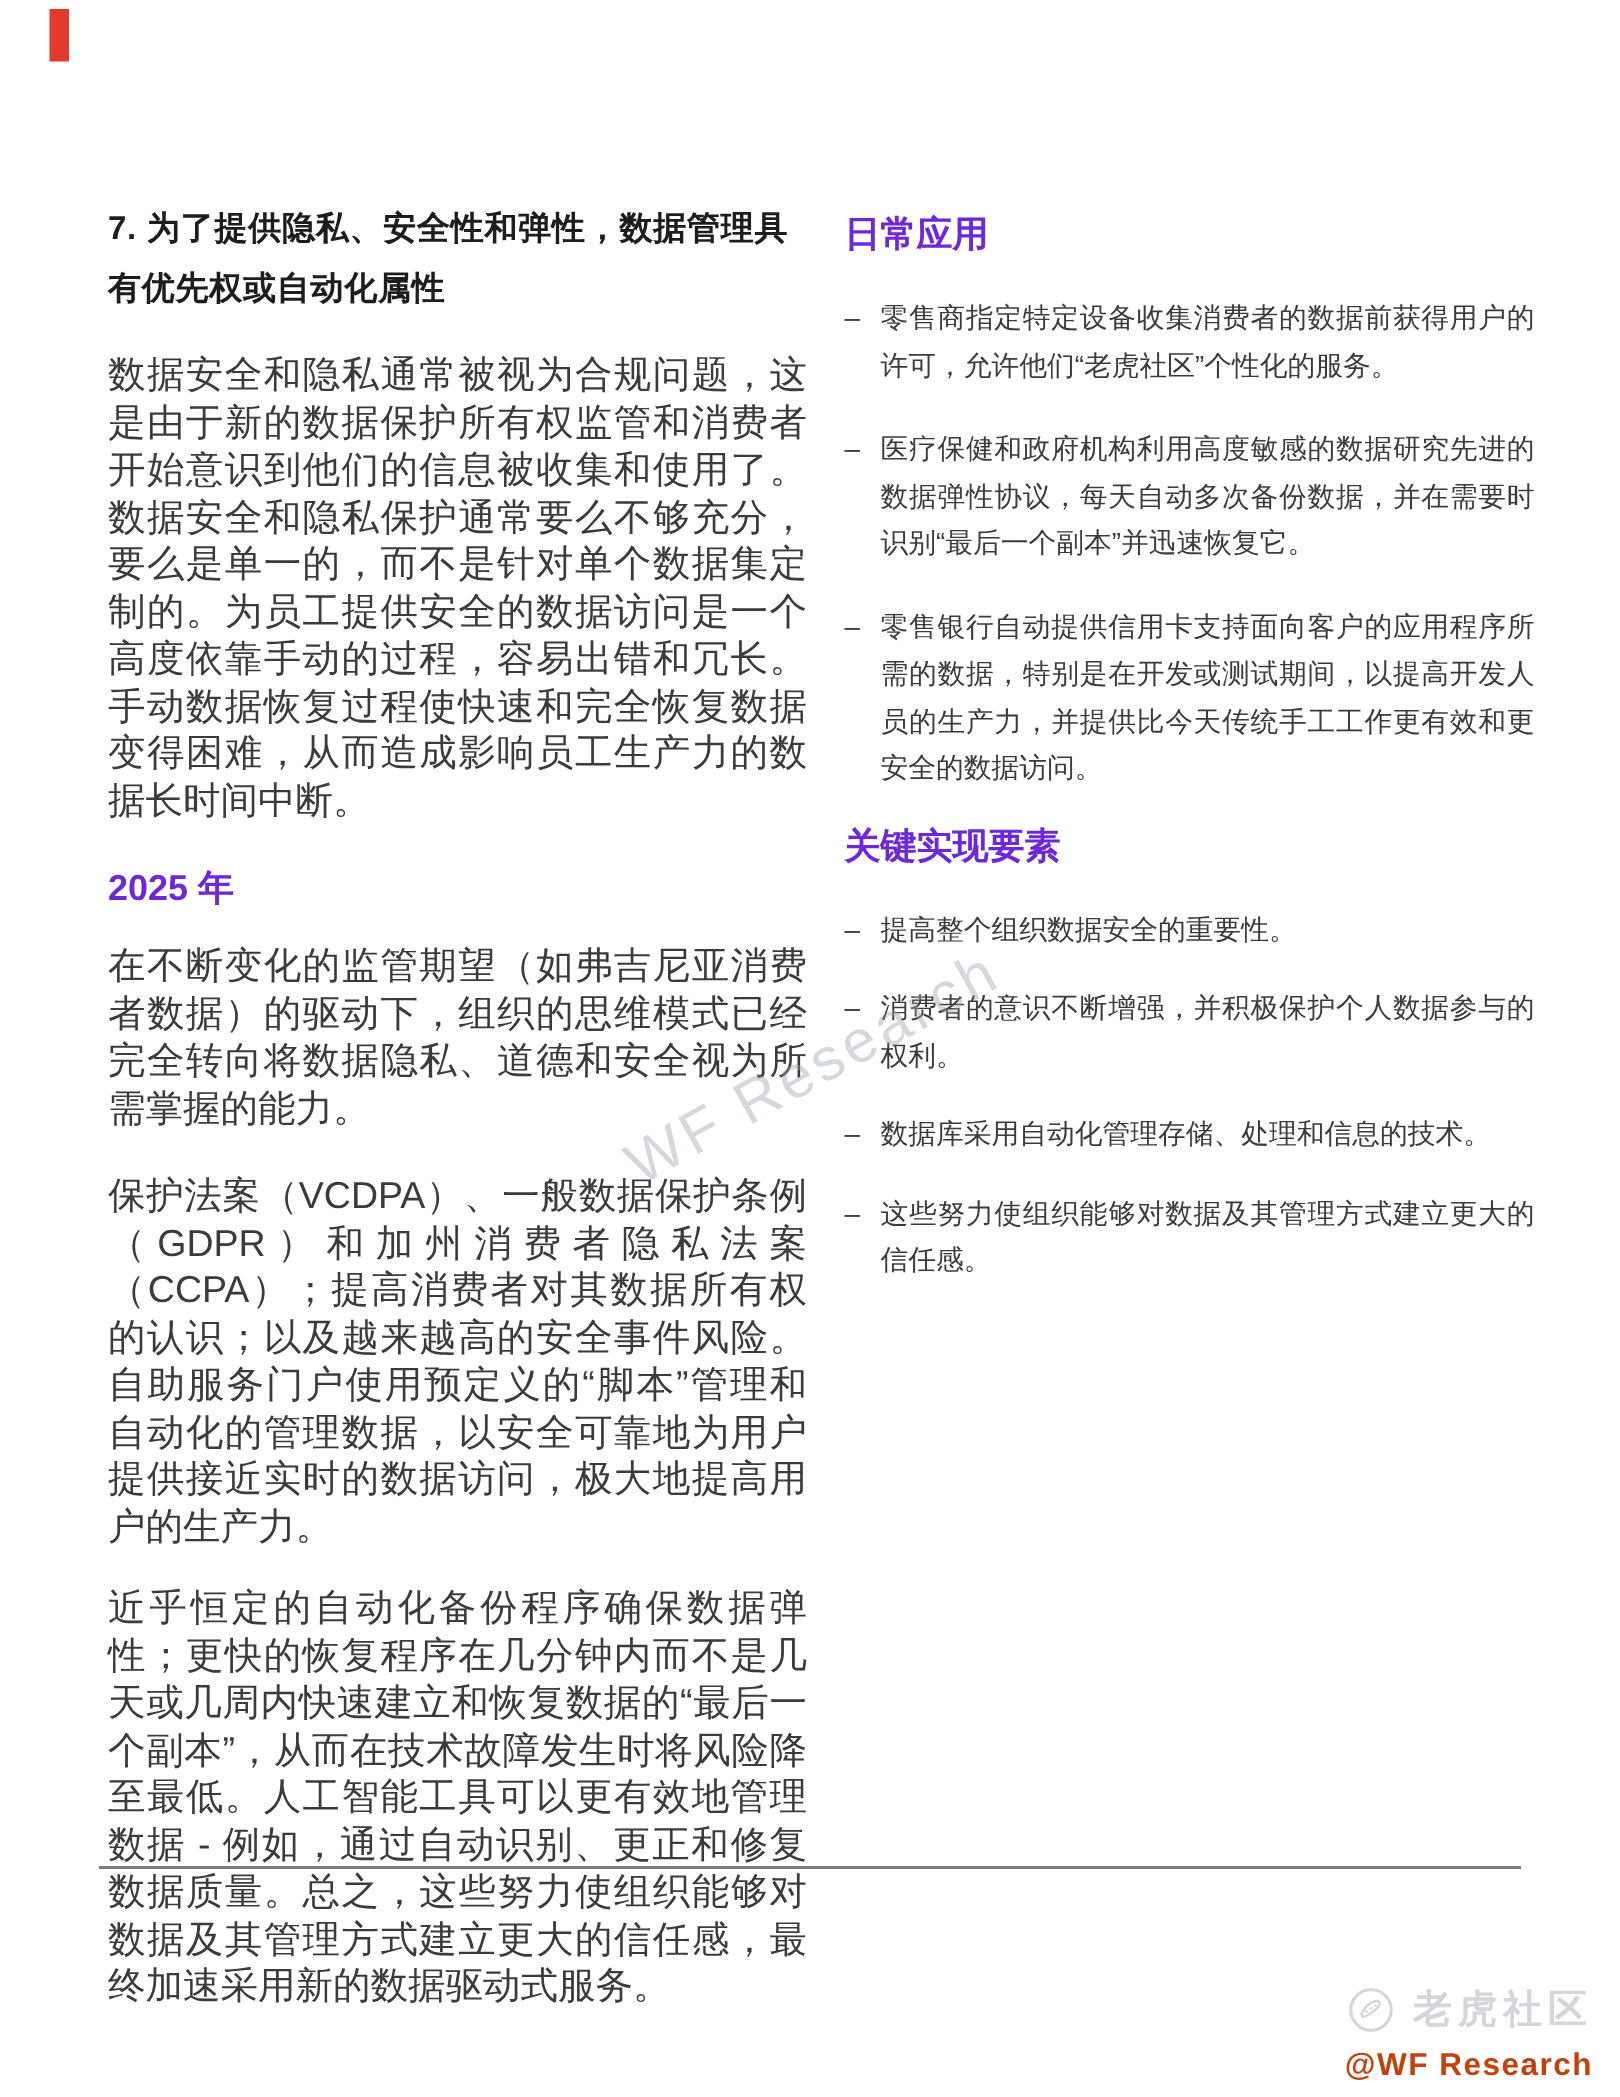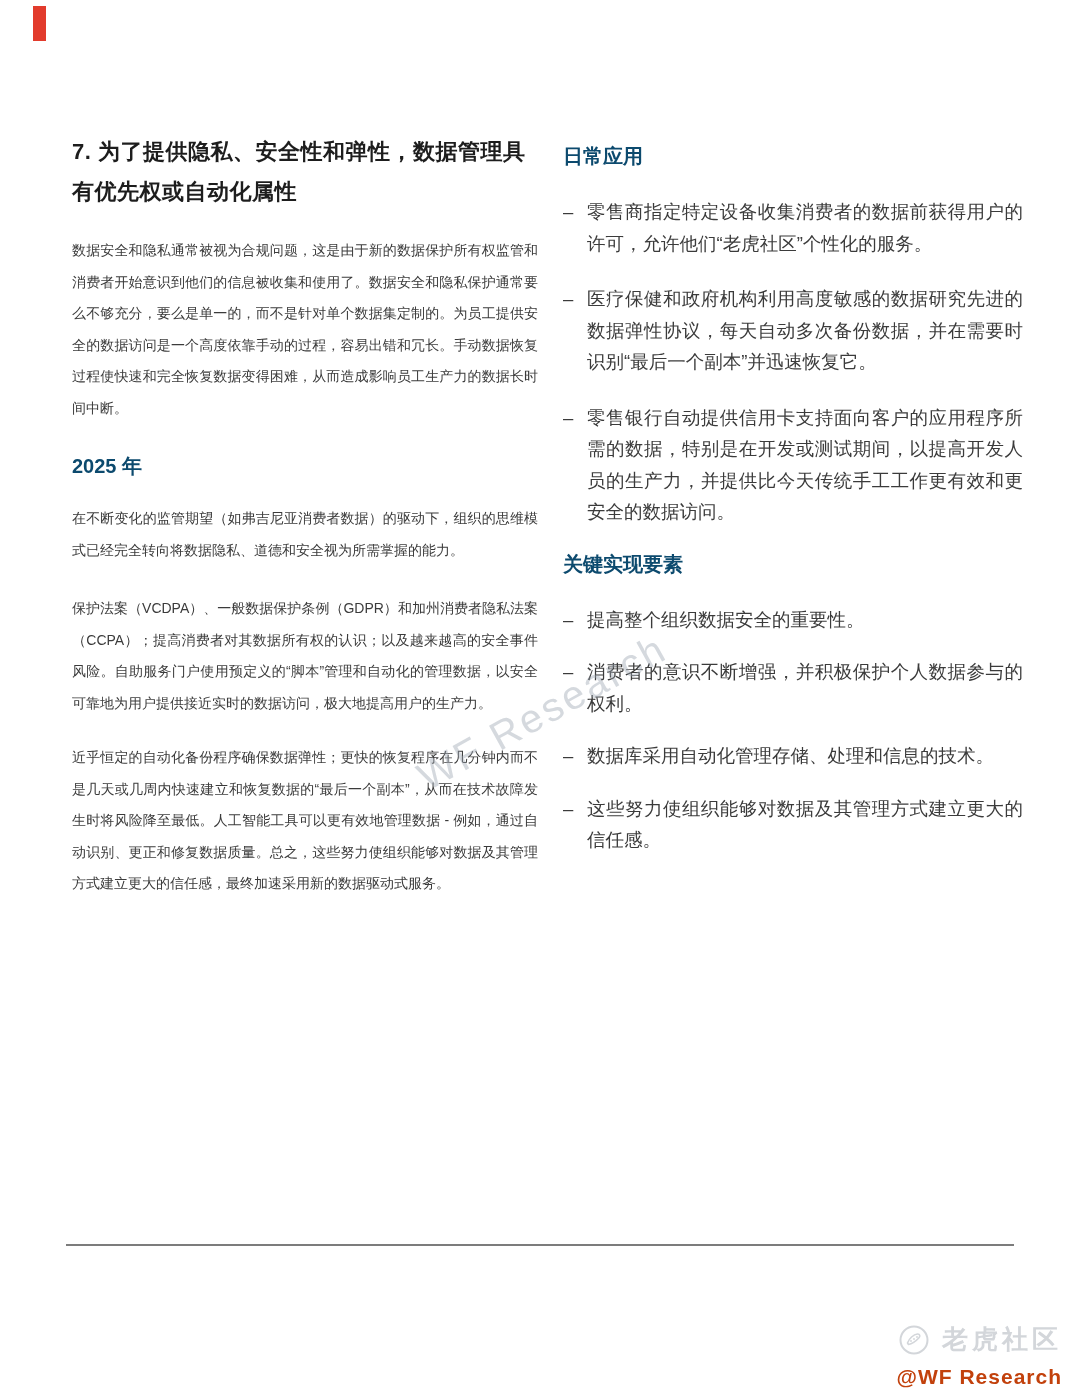--- a/index.html
+++ b/index.html
@@ -30,31 +30,31 @@
   .doc-title {
     margin: 0;
     font-size: 22px;
     font-weight: bold;
     line-height: 40px;
     letter-spacing: 0.5px;
     color: #1d1d1d;
   }
   .sec-heading {
     margin: 0;
-    font-size: 20px;
+    font-size: 24px;
     font-weight: bold;
     line-height: 27px;
-    color: #0c4a6e;
+    color: #6d28d9;
   }
   .h-today { margin-top: 25px; }
   .h-year  { margin-top: 29px; }
   .h-key   { margin-top: 23px; }
   .body-text {
     margin: 0;
-    font-size: 14px;
+    font-size: 25px;
     line-height: 31.5px;
     color: #3b3b3b;
     text-align: justify;
   }
   .p-gap { margin-top: 23px; }
   .p-gap-lg { margin-top: 27px; }
   .bullet {
     display: flex;
     align-items: flex-start;
     margin-top: 24px;

